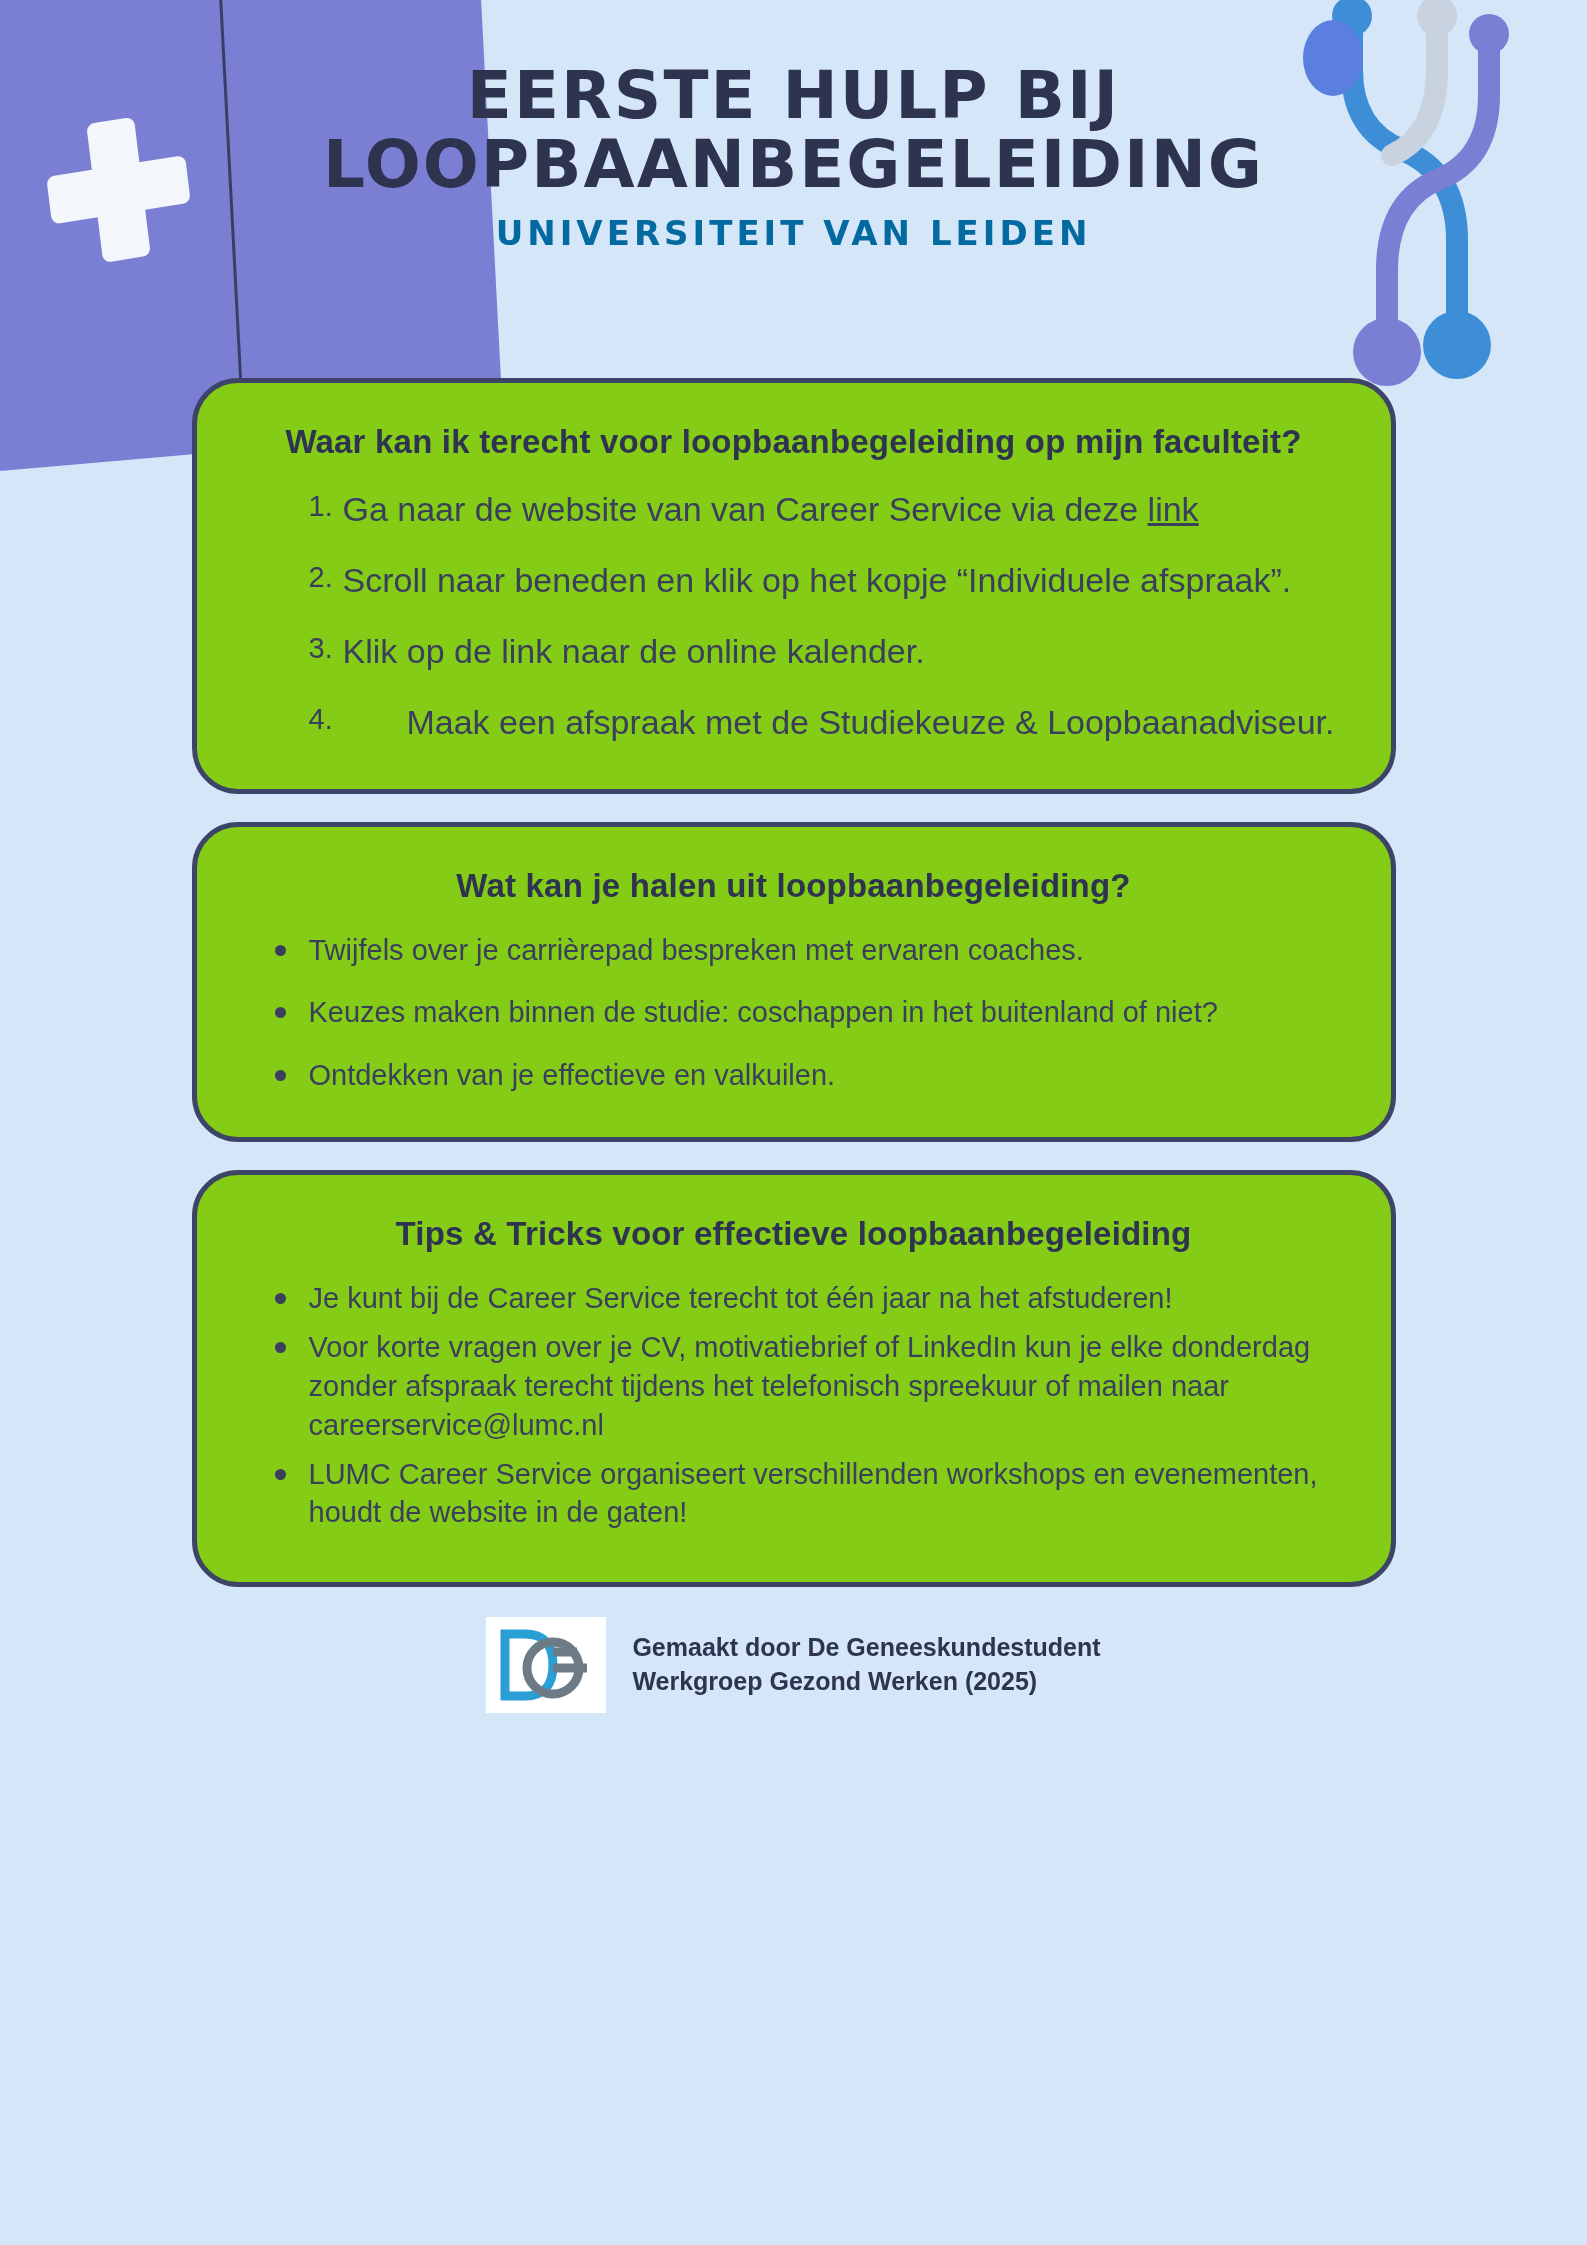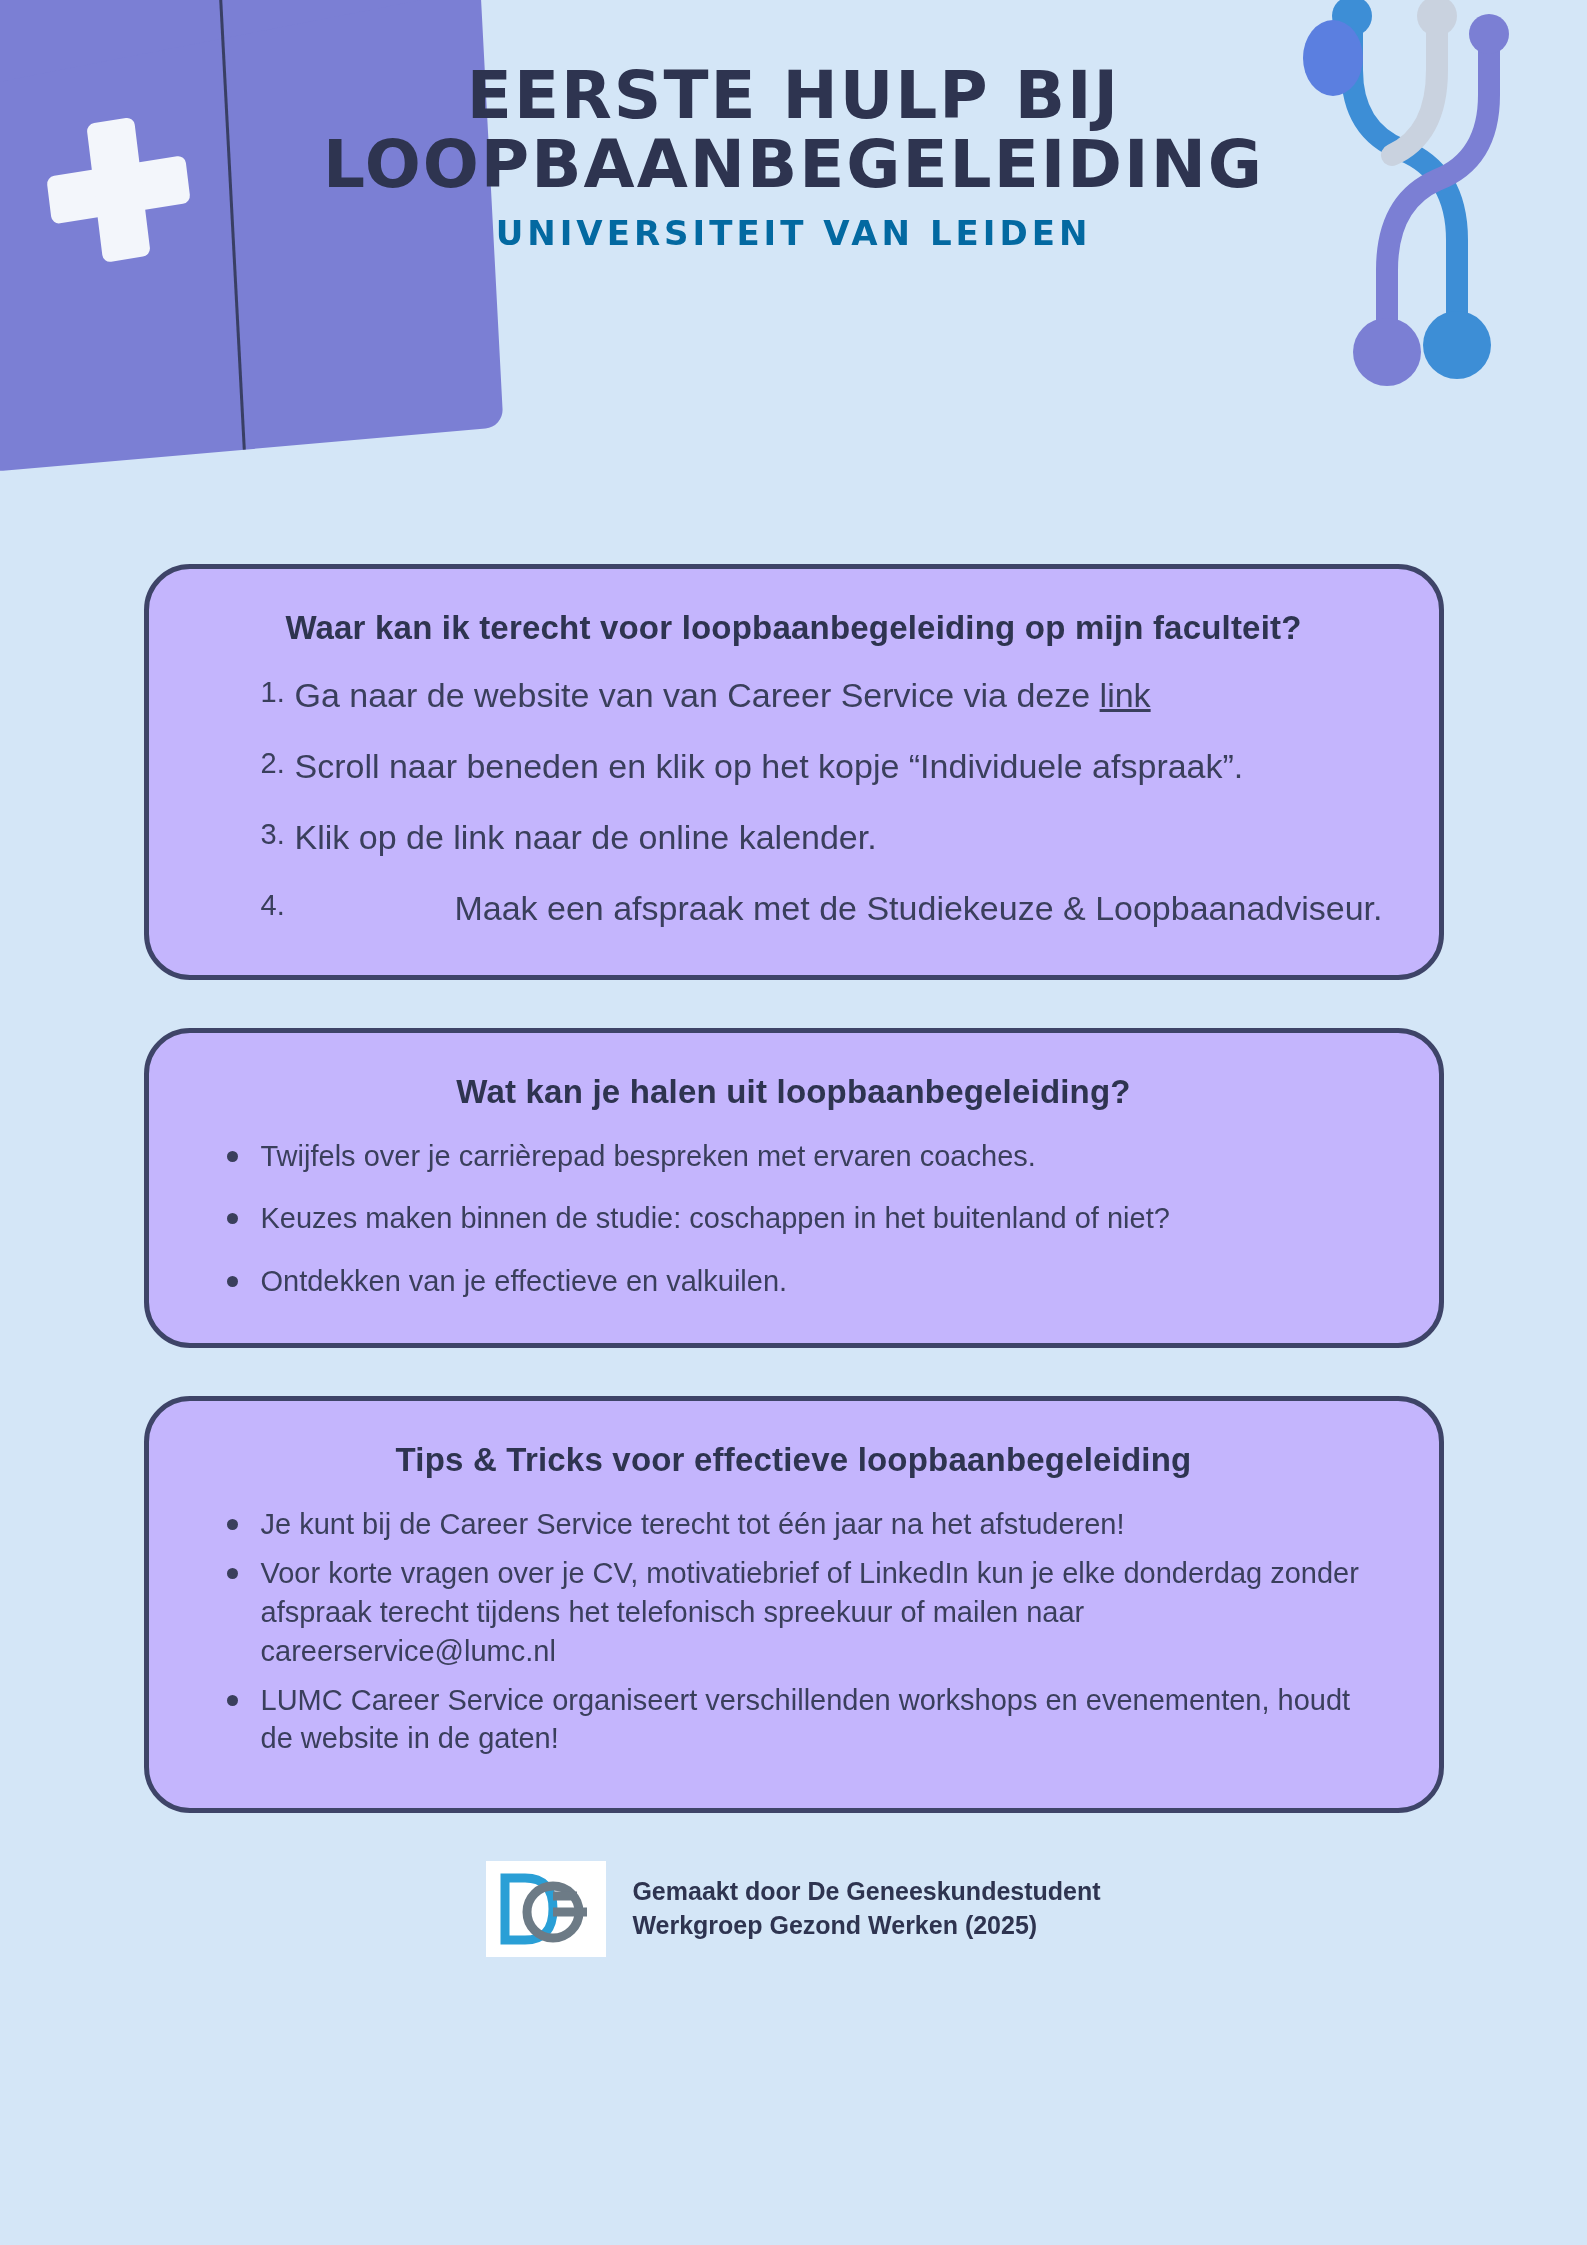--- a/index.html
+++ b/index.html
@@ -12,21 +12,21 @@
     background: #d4e6f7;
     font-family: "Liberation Sans", sans-serif;
     color: #3a3f5c;
     position: relative;
     overflow: hidden;
   }
 
   
   .hero {
     position: relative;
-    height: 564px;
+    height: 378px;
     width: 100%;
   }
   .firstaid-box {
     position: absolute;
     left: -28px;
     top: -20px;
     width: 520px;
     height: 470px;
     background: #7b7fd4;
     border-radius: 18px;
@@ -104,23 +104,23 @@
     font-family: "DejaVu Sans", sans-serif;
     font-weight: bold;
     font-size: 34px;
     letter-spacing: 4px;
     color: #0369a1;
   }
 
   
   .card {
     position: relative;
-    margin: 0 auto 48px auto;
-    width: 1300px;
-    background: #c4b5fd;
+    margin: 0 auto 28px auto;
+    width: 1204px;
+    background: #84cc16;
     border: 5px solid #3e4468;
     border-radius: 46px;
     box-sizing: border-box;
     padding: 34px 56px 40px 56px;
   }
   .card-title {
     text-align: center;
     font-weight: bold;
     font-size: 33px;
     color: #2e3450;

